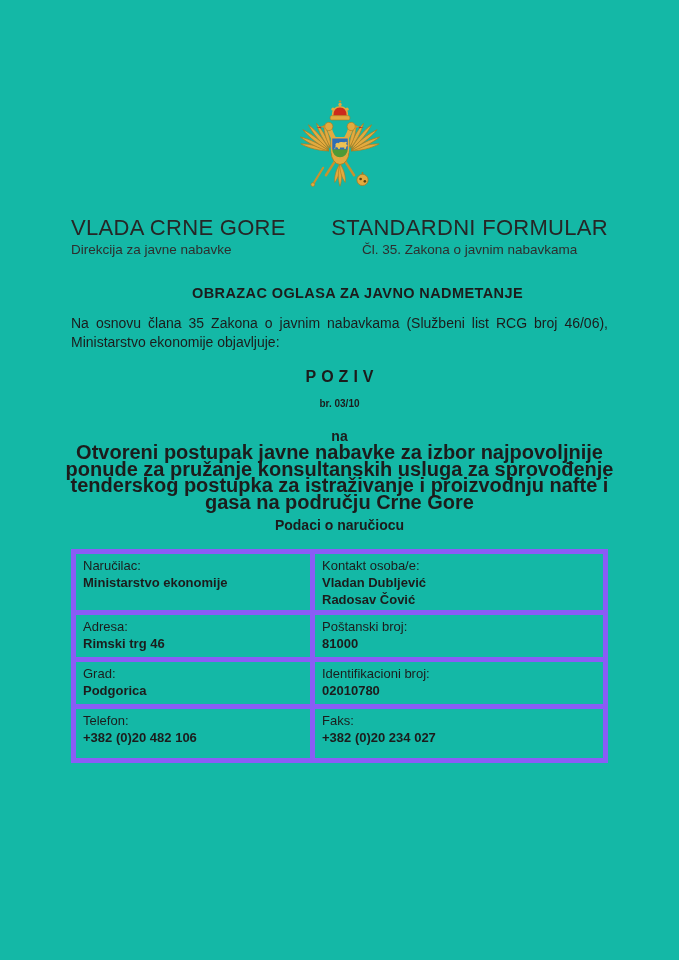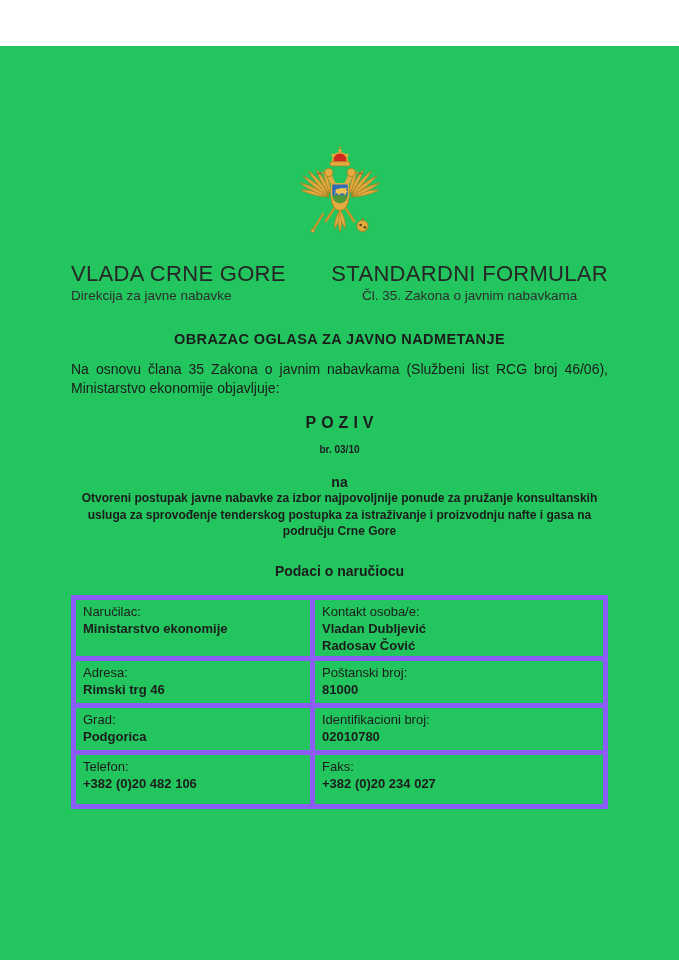--- a/index.html
+++ b/index.html
@@ -4,59 +4,59 @@
 <style>
   * { margin:0; padding:0; box-sizing:border-box; }
   html,body { background:#ffffff; }
   body {
     width:679px; height:960px;
     font-family:"Liberation Sans", sans-serif;
     color:#1c1c1c;
     position:relative;
     overflow:hidden;
   }
-  .page { position:absolute; inset:0; background:#22c55e;margin-top:46px; }
+  .page { position:absolute; inset:0; background:#14b8a6; }
 
   .emblem-wrap {
     position:absolute; top:98px; left:0; width:679px;
     display:flex; justify-content:center;
   }
 
   .header-row {
     position:absolute; top:216px; left:71px; width:537px;
     display:flex; justify-content:space-between; align-items:flex-start;
   }
   .hdr-title { font-size:22px; letter-spacing:0.3px; color:#262626; line-height:24px; white-space:nowrap; }
   .hdr-sub   { font-size:13.5px; color:#2e2e2e; margin-top:2px; line-height:16px; }
   .hdr-left  { text-align:left; }
   .hdr-right { text-align:center; }
 
   .doc-title {
-    position:absolute; top:285px; left:71px; width:537px;
+    position:absolute; top:285px; left:89px; width:537px;
     text-align:center; font-weight:bold; font-size:14.5px; letter-spacing:0.4px;
   }
   .intro {
     position:absolute; top:314px; left:71px; width:537px;
     font-size:14px; line-height:19px; text-align:justify;
   }
   .poziv {
     position:absolute; top:368px; left:71px; width:537px;
     text-align:center; font-weight:bold; font-size:16px; letter-spacing:5px; padding-left:5px;
   }
   .call-number {
     position:absolute; top:398px; left:71px; width:537px;
     text-align:center; font-weight:bold; font-size:10px;
   }
   .call-na {
     position:absolute; top:428px; left:71px; width:537px;
     text-align:center; font-weight:bold; font-size:14px;
   }
   .call-subject {
     position:absolute; top:444px; left:61px; width:557px;
-    text-align:center; font-weight:bold; font-size:12px; line-height:16.5px;
+    text-align:center; font-weight:bold; font-size:20px; line-height:16.5px;
   }
   .table-heading {
     position:absolute; top:517px; left:71px; width:537px;
     text-align:center; font-weight:bold; font-size:14px;
   }
 
   table.buyer {
     position:absolute; top:549px; left:71px; width:537px;
     border-collapse:collapse;
   }

